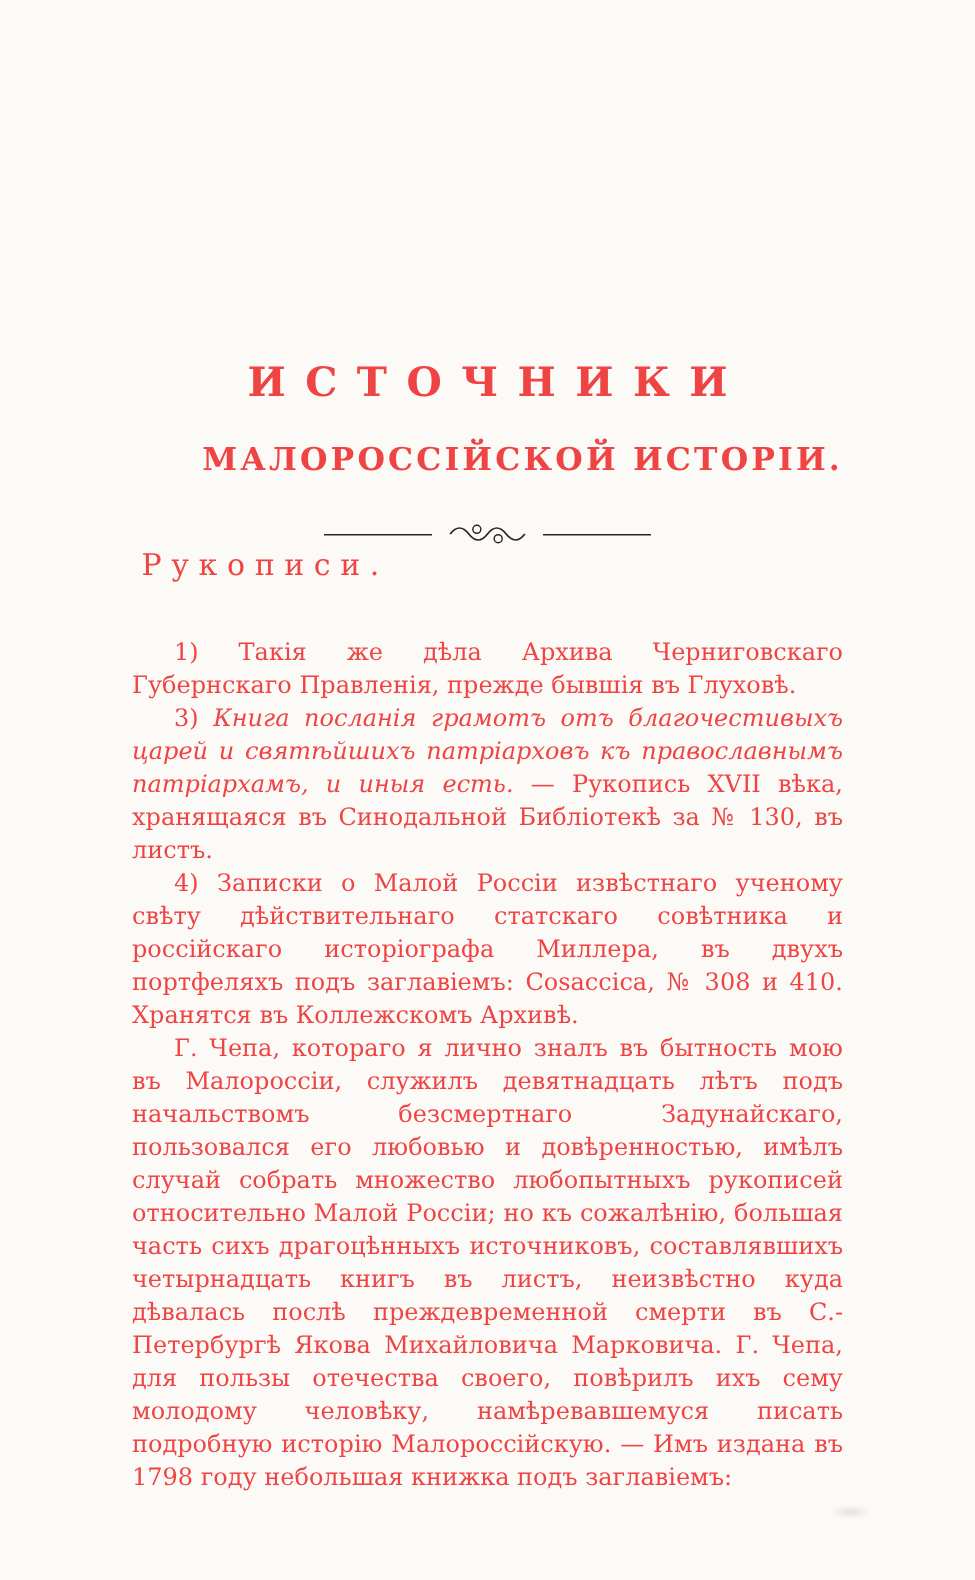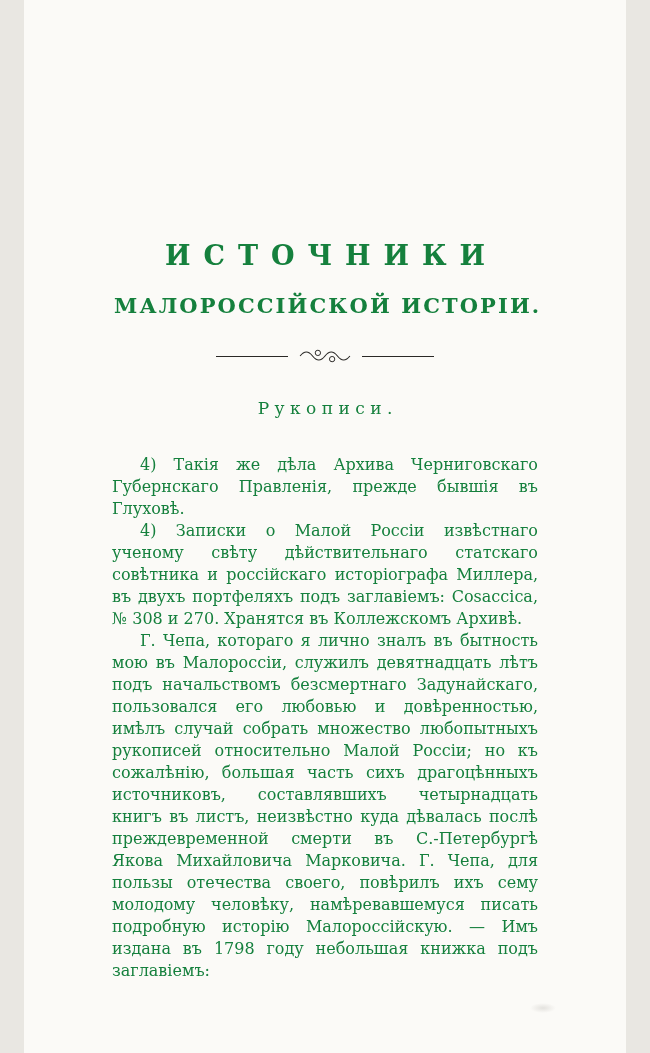--- a/index.html
+++ b/index.html
@@ -3,25 +3,25 @@
 <meta charset="utf-8">
 <style>
   html, body {
     margin: 0;
     padding: 0;
     background: #e9e7e2;
     font-family: "DejaVu Serif", "Liberation Serif", serif;
   }
   .page {
     position: relative;
-    width: 602px;
+    width: 650px;
     height: 1053px;
     margin: 0 auto;
     background: #fbfaf7;
-    color: #15803d;
+    color: #ef4444;
     overflow: hidden;
     box-sizing: border-box;
     padding: 0 88px;
   }
   .title {
     margin-top: 240px;
     text-align: center;
     font-size: 27px;
     font-weight: bold;
     letter-spacing: 0.48em;
@@ -46,23 +46,21 @@
   }
   .divider .rule {
     width: 72px;
     height: 0;
     border-top: 1.4px solid #2a2826;
   }
   .divider svg {
     display: block;
   }
   .section-heading {
-    margin-top: 34px;
-    text-align: center;
-    font-size: 17px;
+    font-size: 20px;
     letter-spacing: 0.32em;
     text-indent: 0.32em;
     white-space: nowrap;
   }
   .body {
     margin-top: 36px;
     font-size: 16px;
     line-height: 22px;
     text-align: justify;
   }
@@ -103,24 +101,27 @@
     </span>
     <span class="rule"></span>
   </div>
 
   <div class="section-heading">Рукописи.</div>
 
   <div class="body">
 
 
 
-    <p>4) Такія же дѣла Архива Черниговскаго Губернскаго Правленія, прежде бывшія въ Глуховѣ.</p>
+    <p>1) Такія же дѣла Архива Черниговскаго Губернскаго Правленія, прежде бывшія въ Глуховѣ.</p>
 
+    <p>
+      <span>3) </span><span class="italic">Книга посланія грамотъ отъ благочестивыхъ царей и святѣйшихъ патріарховъ къ православнымъ патріархамъ, и иныя есть.</span><span> — Рукопись XVII вѣка, хранящаяся въ Синодальной Библіотекѣ за № 130, въ листъ.</span>
+    </p>
 
-    <p>4) Записки о Малой Россіи извѣстнаго ученому свѣту дѣйствительнаго статскаго совѣтника и россійскаго исторіографа Миллера, въ двухъ портфеляхъ подъ заглавіемъ: Cosaccica, № 308 и 270. Хранятся въ Коллежскомъ Архивѣ.</p>
+    <p>4) Записки о Малой Россіи извѣстнаго ученому свѣту дѣйствительнаго статскаго совѣтника и россійскаго исторіографа Миллера, въ двухъ портфеляхъ подъ заглавіемъ: Cosaccica, № 308 и 410. Хранятся въ Коллежскомъ Архивѣ.</p>
 
 
     <p>Г. Чепа, котораго я лично зналъ въ бытность мою въ Малороссіи, служилъ девятнадцать лѣтъ подъ начальствомъ безсмертнаго Задунайскаго, пользовался его любовью и довѣренностью, имѣлъ случай собрать множество любопытныхъ рукописей относительно Малой Россіи; но къ сожалѣнію, большая часть сихъ драгоцѣнныхъ источниковъ, составлявшихъ четырнадцать книгъ въ листъ, неизвѣстно куда дѣвалась послѣ преждевременной смерти въ С.-Петербургѣ Якова Михайловича Марковича. Г. Чепа, для пользы отечества своего, повѣрилъ ихъ сему молодому человѣку, намѣревавшемуся писать подробную исторію Малороссійскую. — Имъ издана въ 1798 году небольшая книжка подъ заглавіемъ:</p>
 
   </div>
 
   <div class="smudge"></div>
 
 </div>
 

